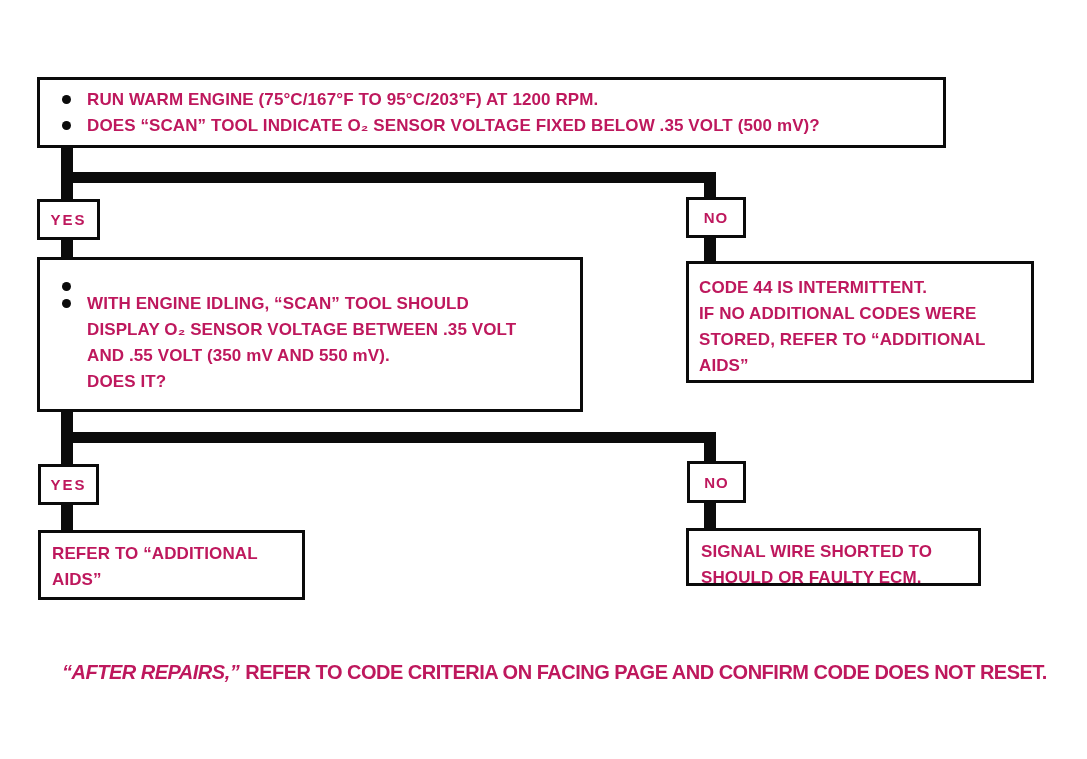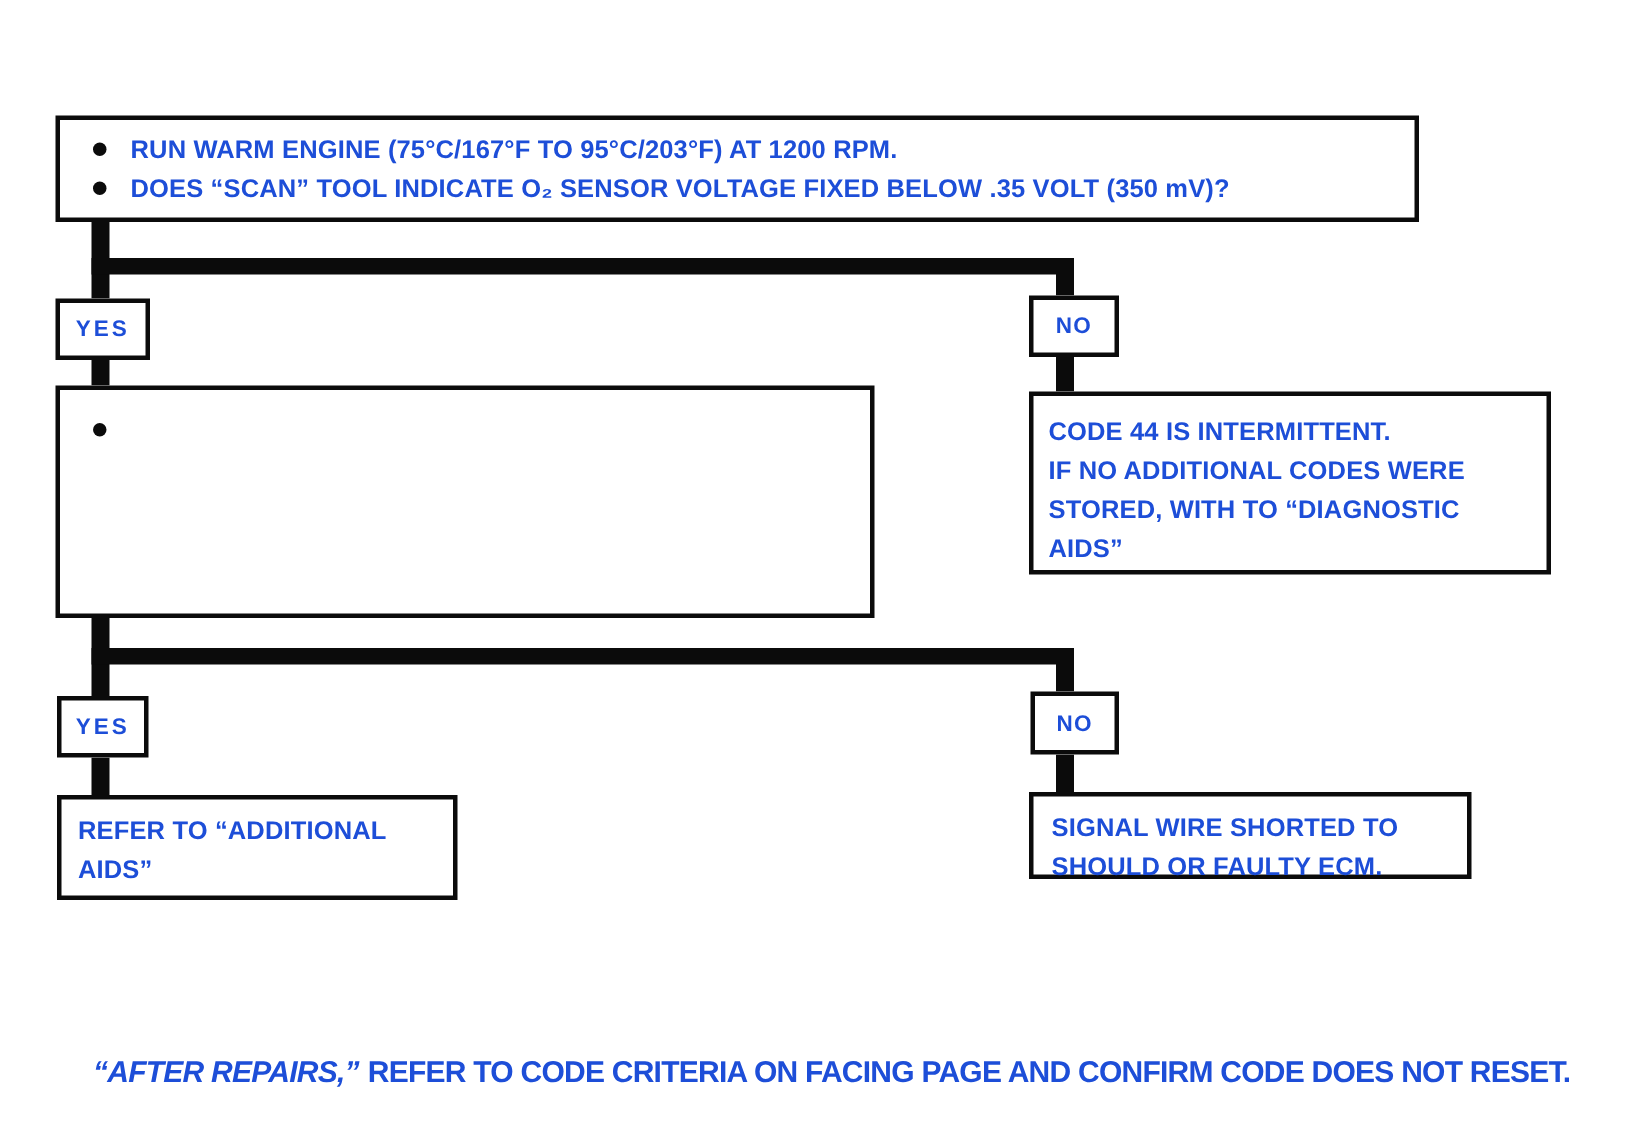--- a/index.html
+++ b/index.html
@@ -6,21 +6,21 @@
     margin: 0;
     padding: 0;
     background: #ffffff;
   }
   .canvas {
     position: relative;
     width: 1087px;
     height: 759px;
     background: #ffffff;
     font-family: "Liberation Sans", sans-serif;
-    color: #1d4ed8;
+    color: #be185d;
     overflow: hidden;
   }
   .conn {
     position: absolute;
     background: #0b0b0b;
   }
   .box {
     position: absolute;
     border: 3px solid #0b0b0b;
     background: #ffffff;
@@ -91,21 +91,20 @@
     padding: 8px 0 0 12px;
   }
   
   .footer {
     position: absolute;
     left: 62px; top: 661px;
     font-size: 20px;
     font-weight: bold;
     letter-spacing: -0.5px;
     white-space: nowrap;
-    margin-top: 43px;
   }
   .footer-italic { font-style: italic; margin-right: 6px; }
 </style>
 </head>
 <body>
 
 <div class="canvas">
 
   <div class="conn" style="left:61px;  top:148px; width:12px;  height:51px;"></div>
   <div class="conn" style="left:61px;  top:172px; width:655px; height:11px;"></div>
@@ -118,37 +117,46 @@
   <div class="conn" style="left:61px;  top:505px; width:12px;  height:25px;"></div>
   <div class="conn" style="left:704px; top:503px; width:12px;  height:25px;"></div>
 
   <div class="box start">
     <div class="row">
       <span class="bullet"></span>
       <span class="line">RUN WARM ENGINE (75°C/167°F TO 95°C/203°F) AT 1200 RPM.</span>
     </div>
     <div class="row">
       <span class="bullet"></span>
-      <span class="line">DOES “SCAN” TOOL INDICATE O₂ SENSOR VOLTAGE FIXED BELOW .35 VOLT (350 mV)?</span>
+      <span class="line">DOES “SCAN” TOOL INDICATE O₂ SENSOR VOLTAGE FIXED BELOW .35 VOLT (500 mV)?</span>
     </div>
   </div>
 
   <div class="label-box yes1">YES</div>
   <div class="label-box no1">NO</div>
 
   <div class="box process">
     <div class="row">
       <span class="bullet"></span>
     </div>
+    <div class="row">
+      <span class="bullet"></span>
+      <div>
+        <div class="line">WITH ENGINE IDLING, “SCAN” TOOL SHOULD</div>
+        <div class="line">DISPLAY O₂ SENSOR VOLTAGE BETWEEN .35 VOLT</div>
+        <div class="line">AND .55 VOLT (350 mV AND 550 mV).</div>
+        <div class="line">DOES IT?</div>
+      </div>
+    </div>
   </div>
 
   <div class="box intermittent">
     <div class="line">CODE 44 IS INTERMITTENT.</div>
     <div class="line">IF NO ADDITIONAL CODES WERE</div>
-    <div class="line">STORED, WITH TO “DIAGNOSTIC</div>
+    <div class="line">STORED, REFER TO “ADDITIONAL</div>
     <div class="line">AIDS”</div>
   </div>
 
   <div class="label-box yes2">YES</div>
   <div class="label-box no2">NO</div>
 
   <div class="box aids">
     <div class="line">REFER TO “ADDITIONAL</div>
     <div class="line">AIDS”</div>
   </div>

